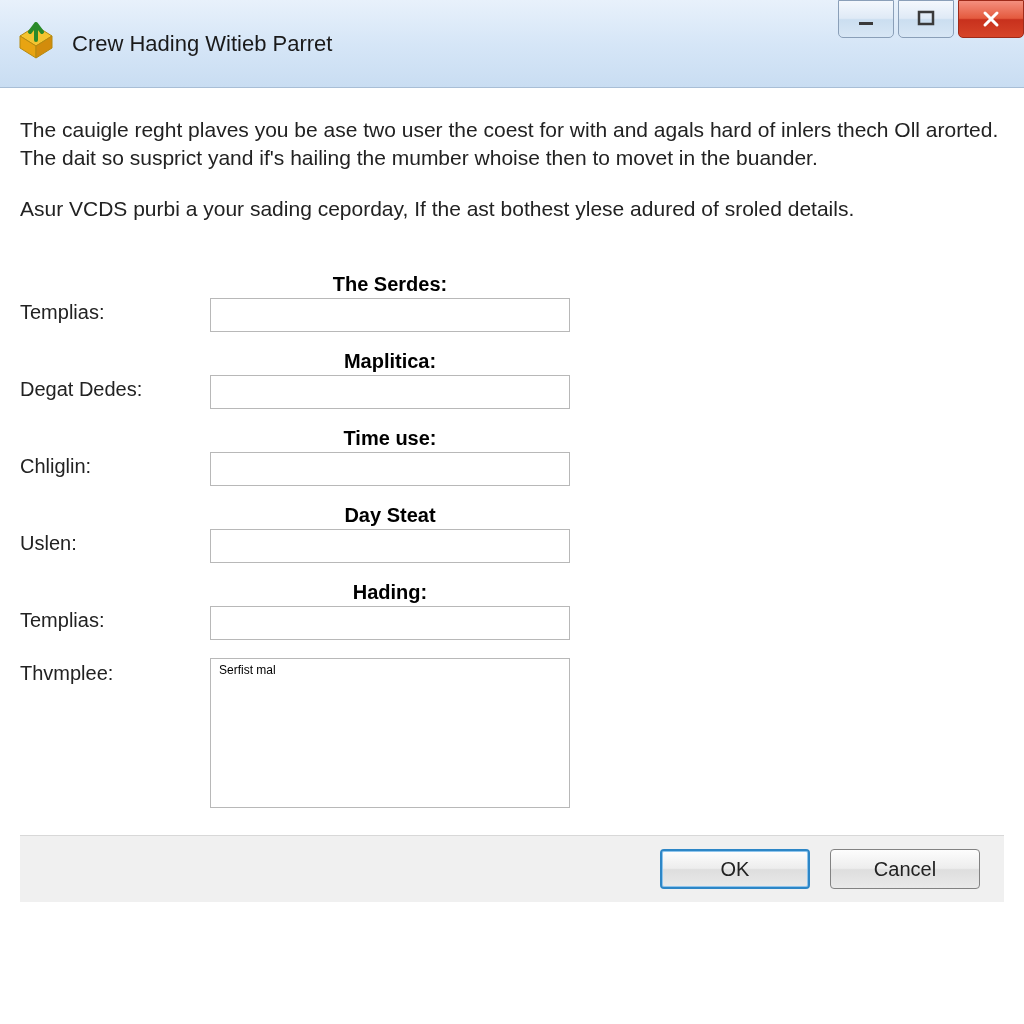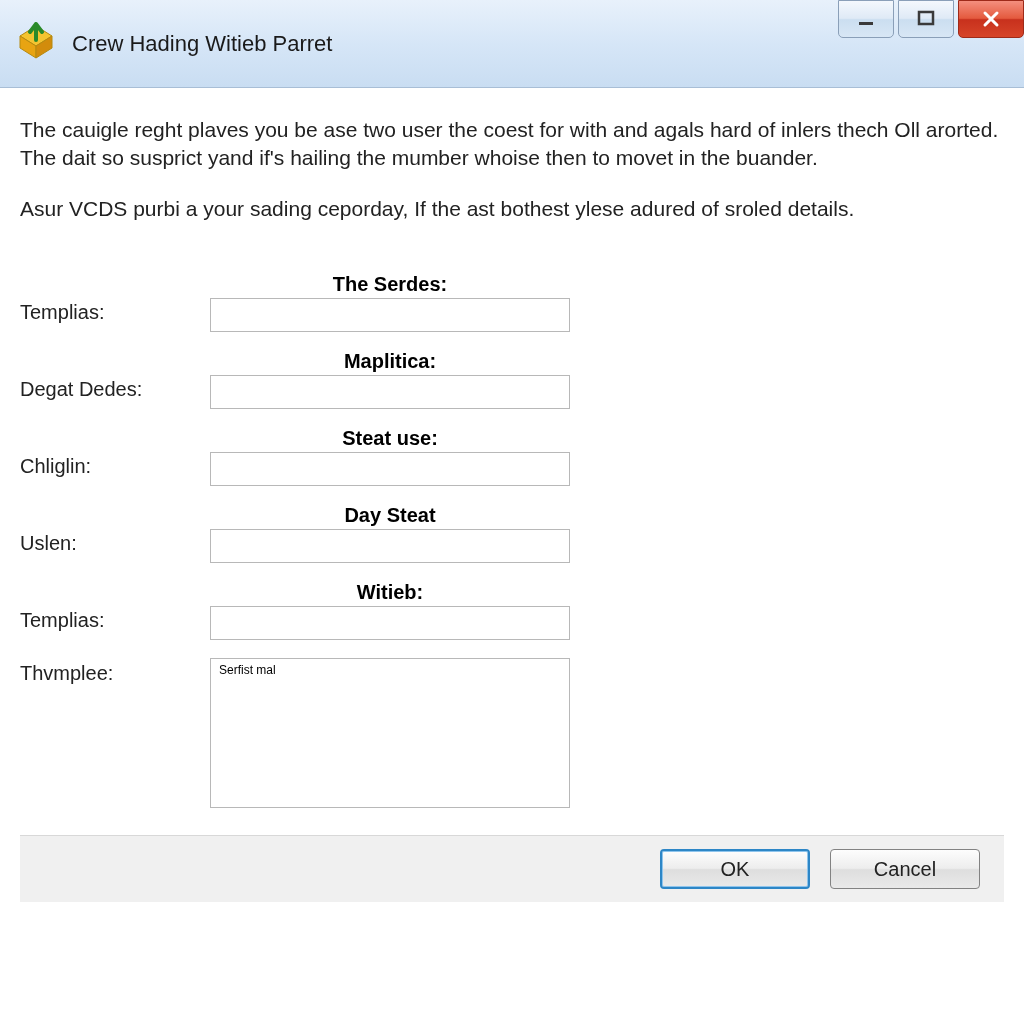--- a/index.html
+++ b/index.html
@@ -227,37 +227,37 @@
         <div class="row-label">Degat Dedes:</div>
         <div class="field-col">
           <div class="field-label">Maplitica:</div>
           <input type="text" value="" style="">
         </div>
       </div>
 
       <div class="form-row">
         <div class="row-label">Chliglin:</div>
         <div class="field-col">
-          <div class="field-label">Steat use:</div>
+          <div class="field-label">Time use:</div>
           <input type="text" value="" style="">
         </div>
       </div>
 
       <div class="form-row">
         <div class="row-label">Uslen:</div>
         <div class="field-col">
           <div class="field-label">Day Steat</div>
           <input type="text" value="" style="">
         </div>
       </div>
 
       <div class="form-row">
         <div class="row-label">Templias:</div>
         <div class="field-col">
-          <div class="field-label">Witieb:</div>
+          <div class="field-label">Hading:</div>
           <input type="text" value="" style="">
         </div>
       </div>
 
       <div class="form-row">
         <div class="row-label multiline-align">Thvmplee:</div>
         <div class="field-col">
           <div class="textarea-wrap">
             <textarea style="">Serfist mal</textarea>
           </div>

